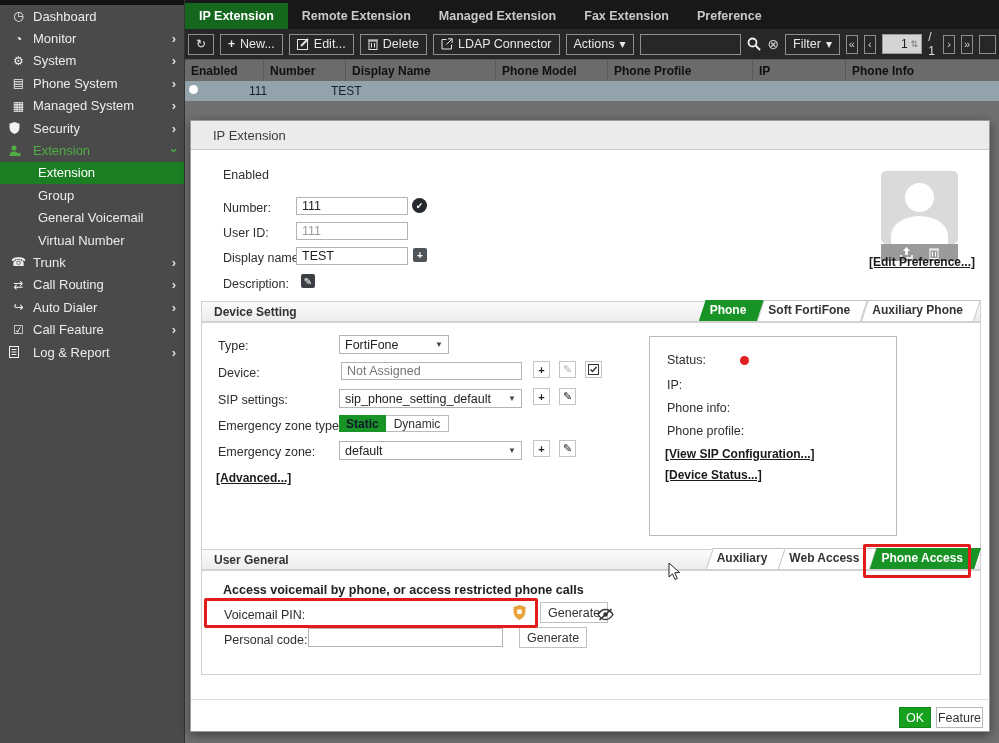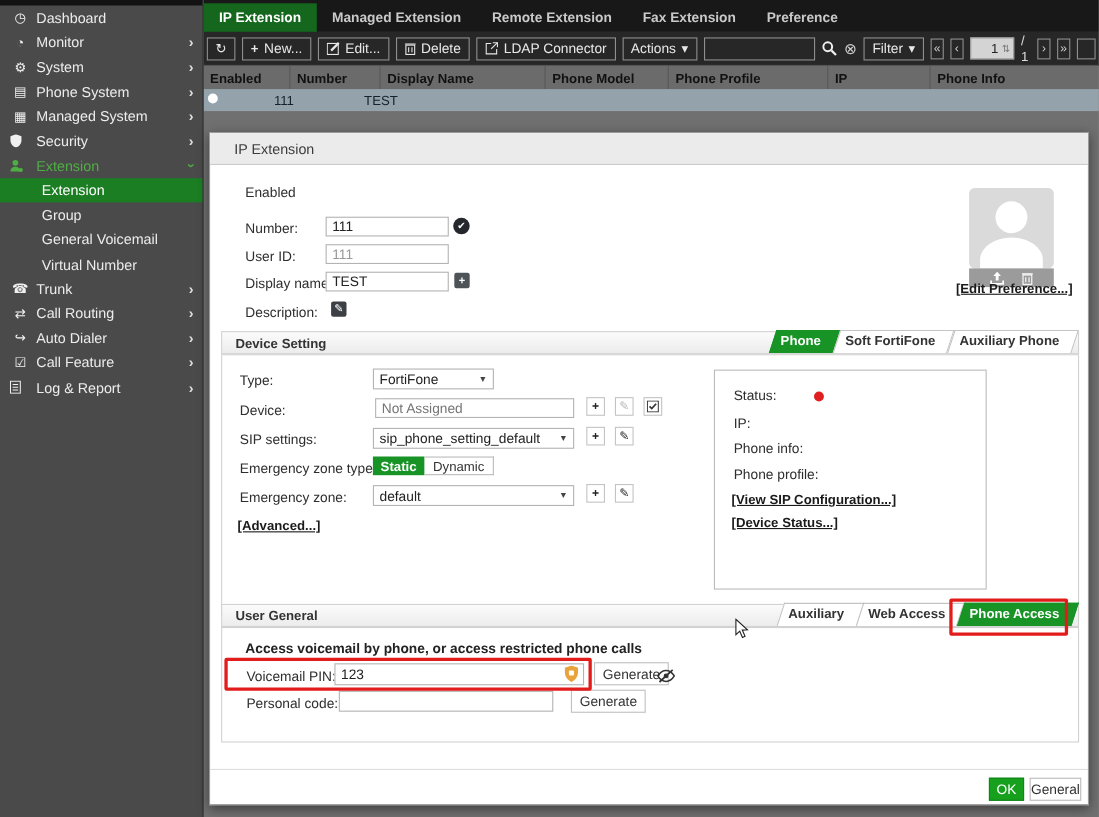--- a/index.html
+++ b/index.html
@@ -80,21 +80,21 @@
   .sectab span { position:relative; }
   .sectab.active { color:#fff; }
   .sectab.active::before { background:#189427; border-color:#189427; }
   .secbox { position:absolute; left:10px; width:780px; border:1px solid #d2d2d2; background:#fff; }
 
   .dsel { position:absolute; height:19px; border:1px solid #b3b3b3; background:#fff; display:flex; align-items:center; font-size:12.5px; color:#222; padding:0 5px; cursor:pointer; }
   .dsel .caret { margin-left:auto; font-size:8px; color:#444; }
   .btn-sq { position:absolute; width:17px; height:17px; border:1px solid #c4c4c4; background:#fff; color:#222; font-size:11px; display:flex; align-items:center; justify-content:center; cursor:pointer; }
   .btn-sq.disabled { color:#b5b5b5; }
   .seg { position:absolute; height:17px; display:flex; font-size:12px; }
-  .seg .on { background:#189427; color:#ffffff; padding:1px 7px; font-weight:bold; display:flex; align-items:center; }
+  .seg .on { background:#189427; color:#0f172a; padding:1px 7px; font-weight:bold; display:flex; align-items:center; }
   .seg .off { background:#fff; color:#333; border:1px solid #bbb; border-left:none; padding:1px 8px; display:flex; align-items:center; cursor:pointer; }
 
   .statbox { position:absolute; left:458px; top:215px; width:248px; height:200px; border:1px solid #bbb; }
   .statlbl { position:absolute; left:17px; color:#2e2e2e; font-size:12.5px; }
   .dot-red { position:absolute; left:90px; width:9px; height:9px; border-radius:50%; background:#e02020; }
 
   .gen-btn { position:absolute; height:21px; border:1px solid #c0c0c0; background:#fff; color:#333; font-size:12.5px; padding:0 7px; display:flex; align-items:center; cursor:pointer; font-family:inherit; }
   .redbox { position:absolute; border:3px solid #e21b1b; border-radius:2px; z-index:20; pointer-events:none; }
 
   .dlg-foot { position:absolute; left:0; bottom:0; width:100%; height:32px; border-top:1px solid #ddd; }
@@ -197,22 +197,22 @@
             <line x1="2.5" y1="8.5" x2="7.5" y2="8.5" stroke="#f0f0f0"></line>
           </svg>
       </span>
       <span class="lbl">Log &amp; Report</span>
       <span class="chev">›</span>
     </div>
   </div>
 
   <div class="tabrow">
     <div class="tab active">IP Extension</div>
+    <div class="tab">Remote Extension</div>
     <div class="tab">Managed Extension</div>
-    <div class="tab">Remote Extension</div>
     <div class="tab">Fax Extension</div>
     <div class="tab">Preference</div>
   </div>
 
   <div class="toolbar">
     <button class="tbtn">
         <span class="gi">↻</span>
       </button>
     <button class="tbtn">
       <span class="gi" style="font-weight:bold;">+</span>
@@ -415,21 +415,20 @@
         <div class="sectab"><span>Web Access</span></div>
         <div class="sectab active"><span>Phone Access</span></div>
       </div>
     </div>
     <div class="secbox" style="top:449px;height:105px;"></div>
     <div class="redbox" style="left:672px;top:423px;width:108px;height:34px;"></div>
 
     <span class="flabel" style="top:462px;font-weight:bold;color:#222;">Access voicemail by phone, or access restricted phone calls</span>
 
     <span class="flabel" style="left:33px;top:487px;">Voicemail PIN:</span>
-    <input class="fin" style="left: 113px; top: 482px; width: 227px; height: 20px; padding-right: 22px;" value="123">
     <span class="abs" style="left:322px;top:484px;">
       <svg width="13" height="15" viewBox="0 0 13 15">
           <path d="M6.5 0 L12.5 2 V6.2 C12.5 10 10 13.4 6.5 15 C3 13.4 .5 10 .5 6.2 V2 Z" fill="#e8a33d"></path>
           <rect x="4.2" y="4.5" width="4.6" height="4.6" rx="1" fill="#fff"></rect>
         </svg>
     </span>
     <div class="redbox" style="left:13px;top:477px;width:334px;height:30px;"></div>
     <button class="gen-btn" style="left:349px;top:481px;">Generate</button>
     <span class="abs" style="left:406px;top:487px;">
       <svg width="17" height="13" viewBox="0 0 17 13">
@@ -439,21 +438,21 @@
         </svg>
     </span>
 
     <span class="flabel" style="left:33px;top:512px;">Personal code:</span>
     <input class="fin" style="left: 117px; top: 507px; width: 195px; height: 19px;" value="">
     <button class="gen-btn" style="left:328px;top:506px;">Generate</button>
 
     
     <div class="dlg-foot"></div>
     <button class="ok-btn">OK</button>
-    <button class="cancel-btn">General</button>
+    <button class="cancel-btn">Feature</button>
   </div>
 
   <span class="cursor">
     <svg width="13" height="19" viewBox="0 0 13 19">
         <path d="M1 1 L1 15 L4.5 11.8 L7 17.5 L9.3 16.4 L6.8 10.8 L11.5 10.5 Z" fill="#fff" stroke="#222" stroke-width="1"></path>
       </svg>
   </span>
 
 </div>
 

